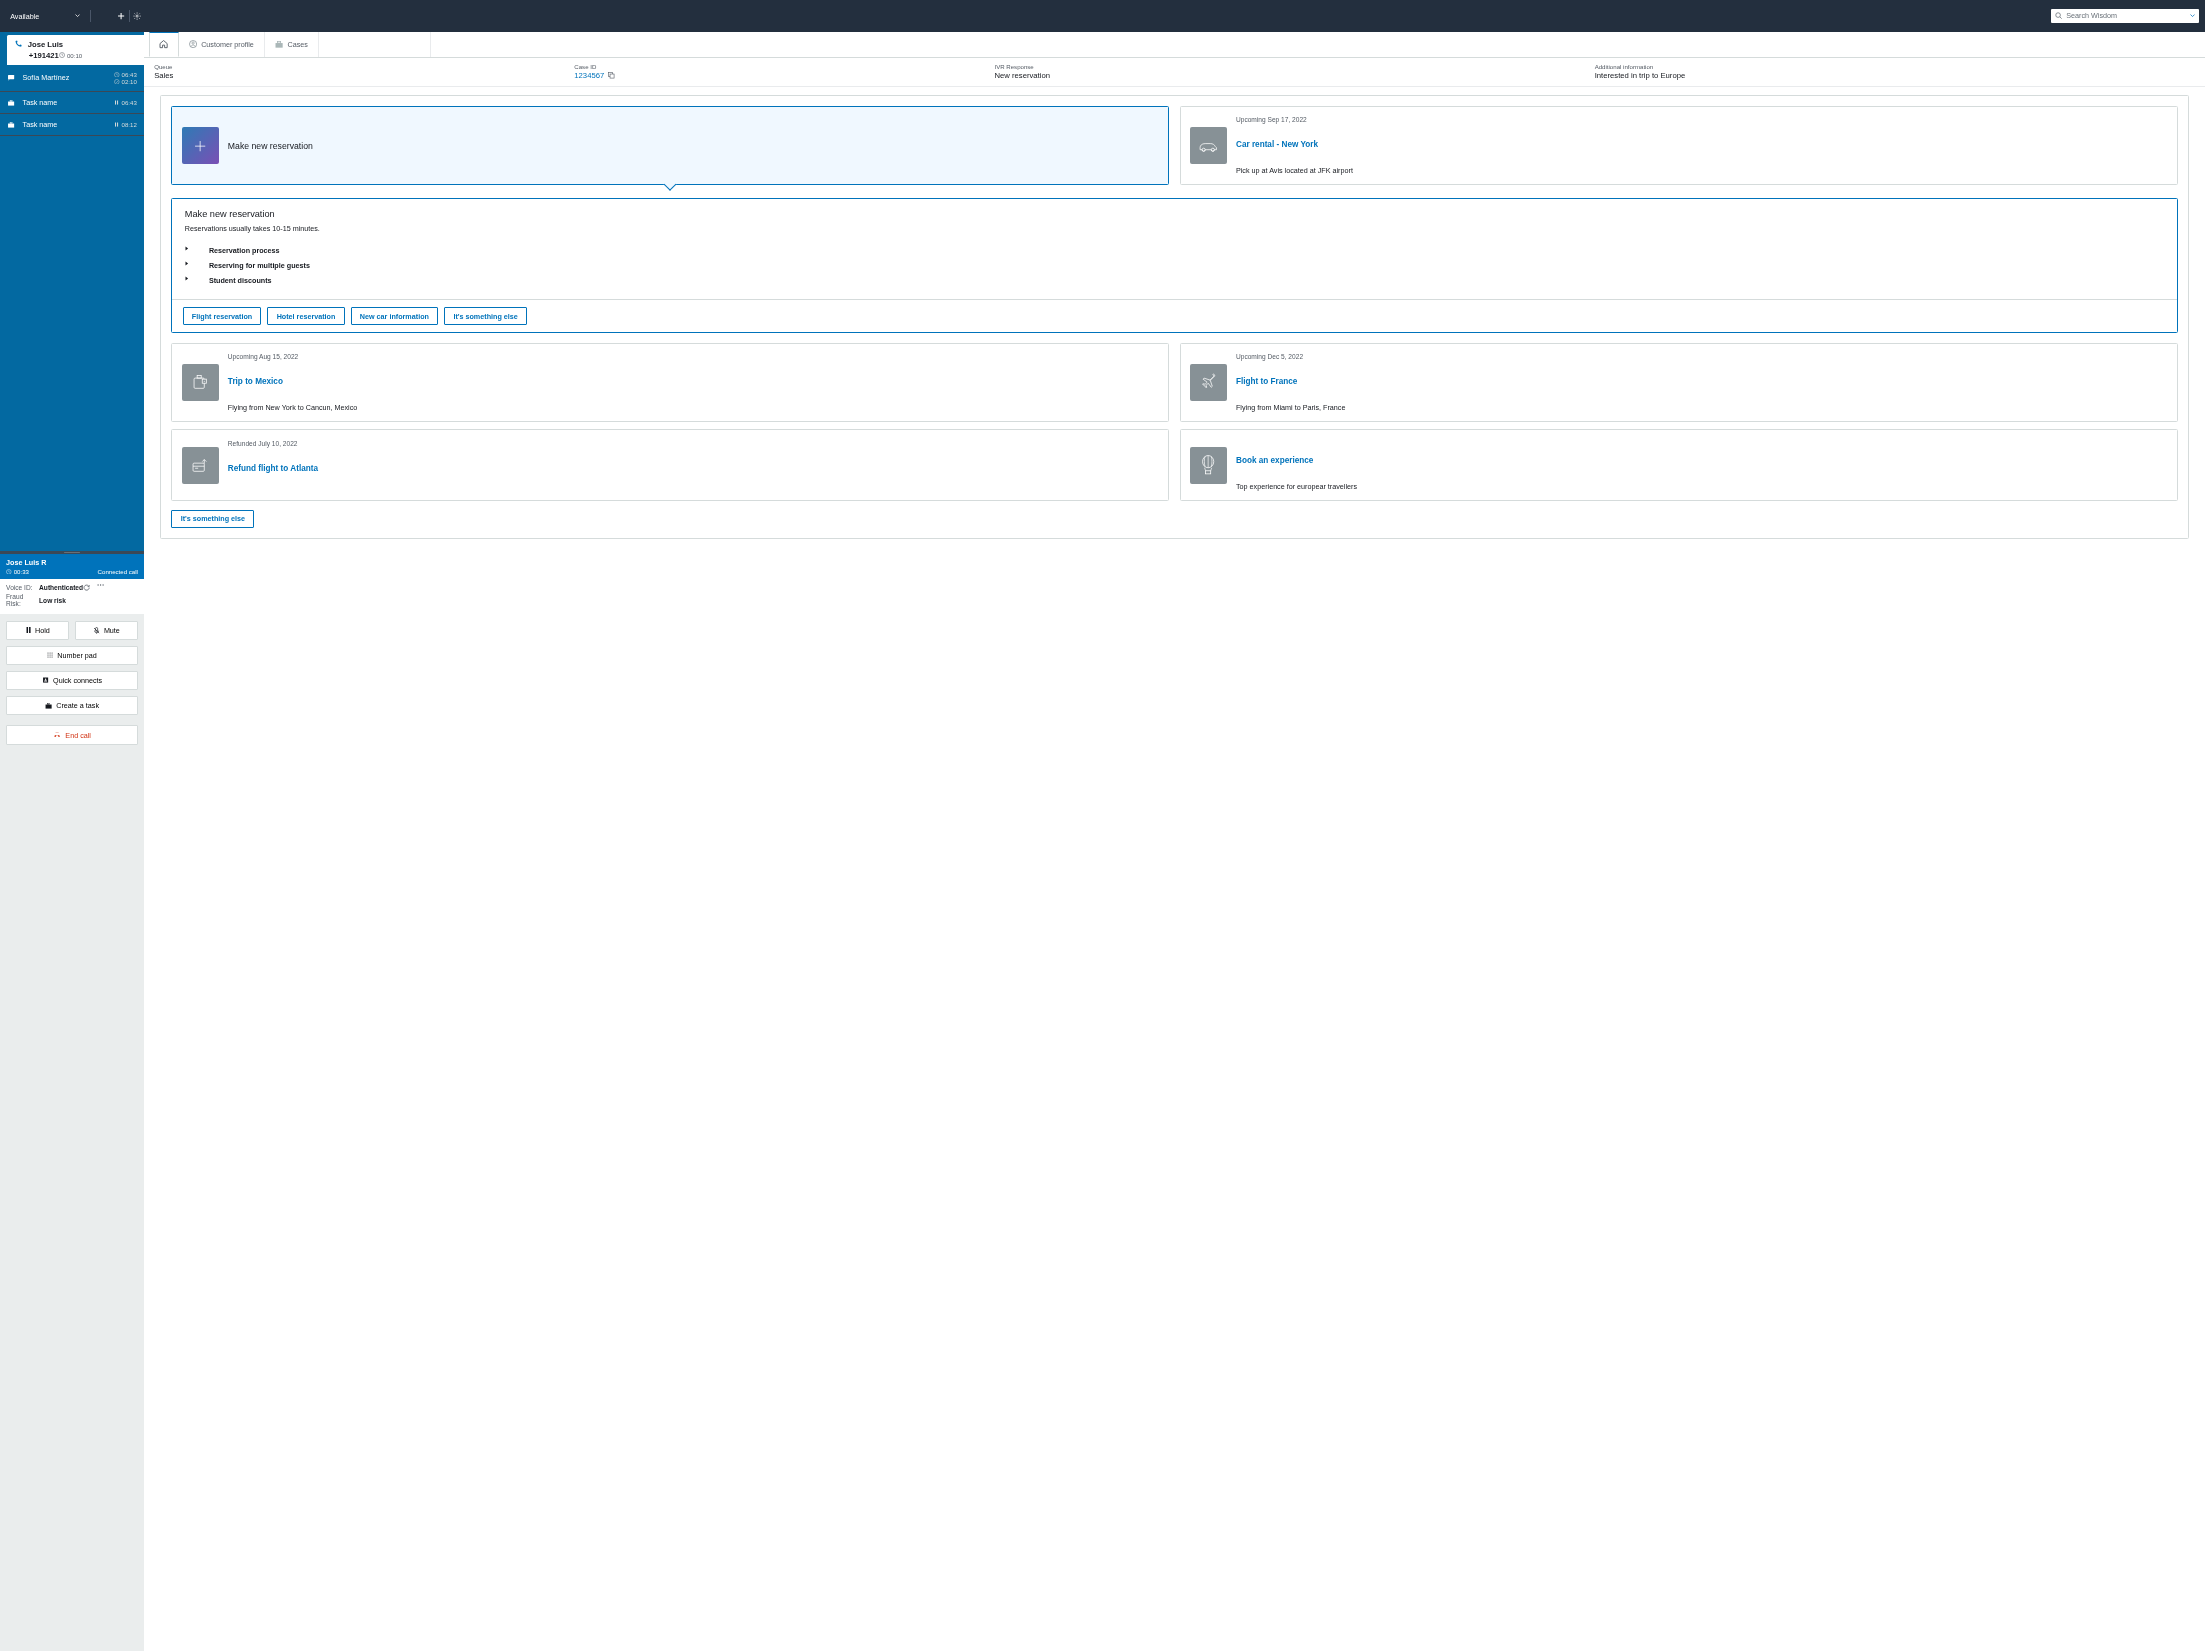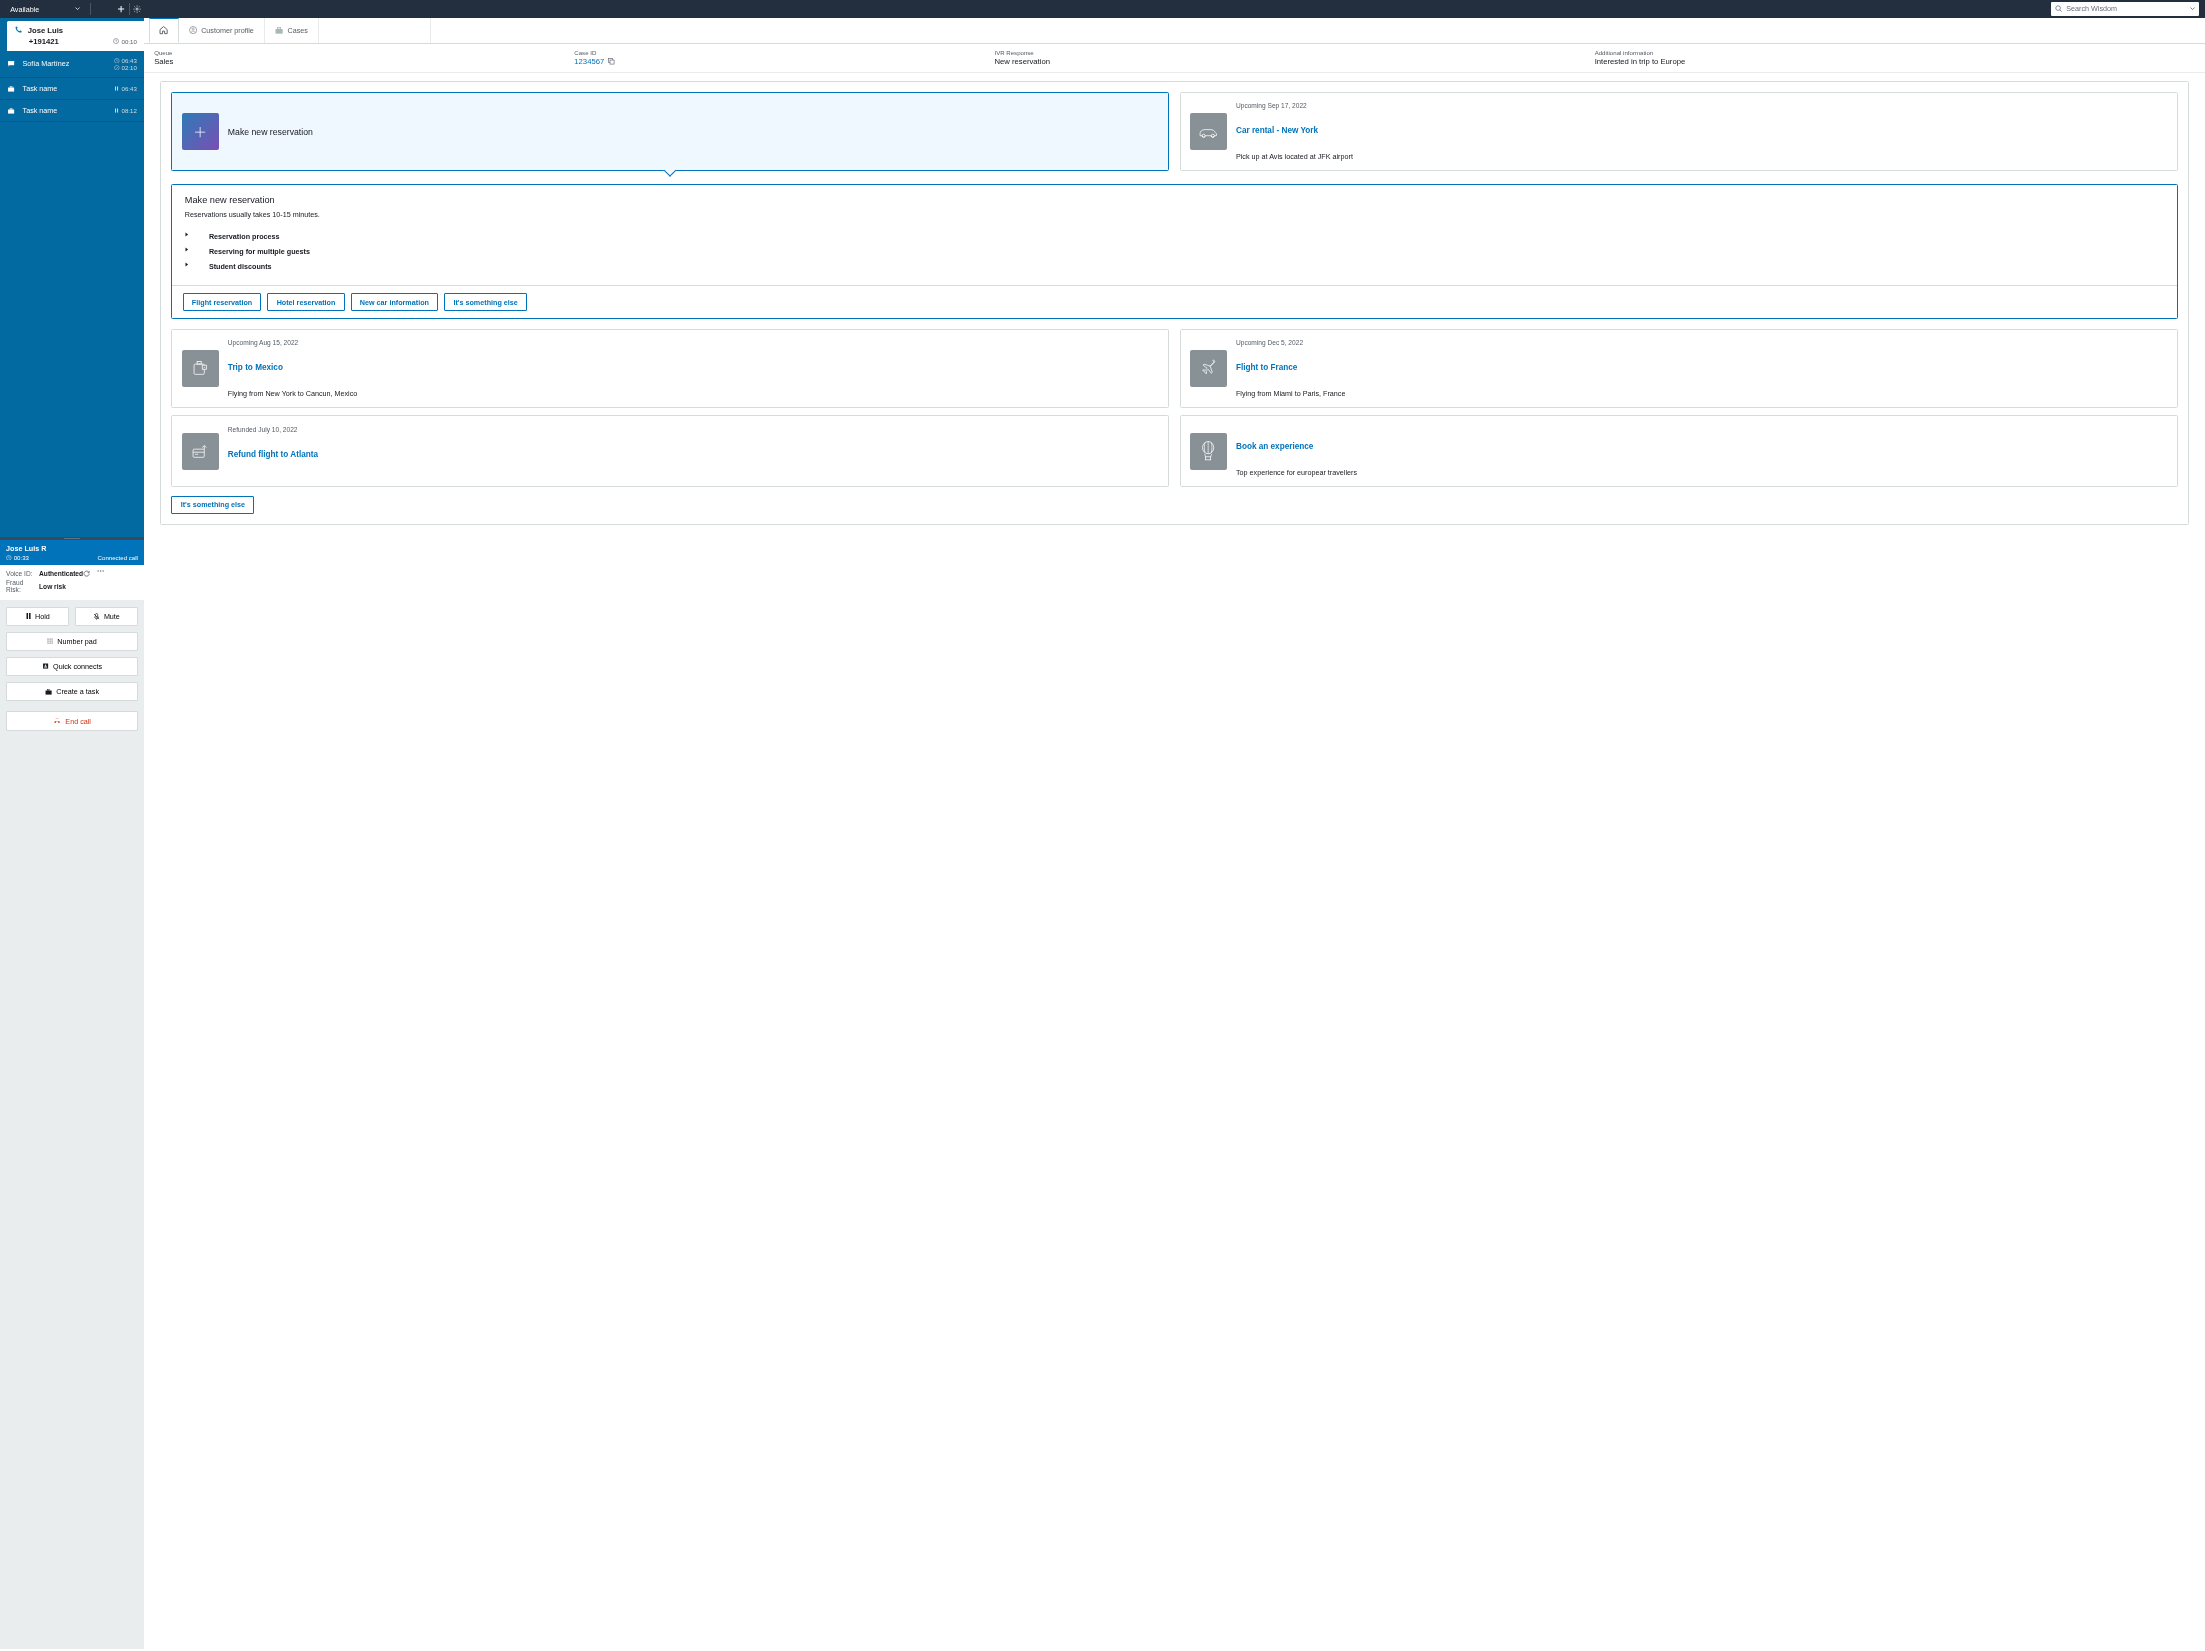--- a/index.html
+++ b/index.html
@@ -1,35 +1,35 @@
 <!DOCTYPE html>
 <html style="font-size:8.2px"><head>
 <meta charset="utf-8">
 <style>
 * { box-sizing: border-box; margin: 0; padding: 0; }
 body { font-family: -apple-system, BlinkMacSystemFont, "Segoe UI", Arial, sans-serif; font-size: 7.2px; color: #16191f; background: #fff; }
 
 
-.topbar { background: #232f3e; height: 18px; display: flex; align-items: center; padding: 0 6.1px; }
+.topbar { background: #232f3e; height: 32px; display: flex; align-items: center; padding: 0 6.1px; }
 .status-sel { color: #fff; display: flex; align-items: center; gap: 36px; padding: 2px 4.1px; cursor: pointer; }
 .divider-v { width: 0.5px; height: 12.3px; background: #4a5668; margin: 0 5.1px; }
 .topbar-icon { color: #fff; width: 10.2px; height: 10.2px; cursor: pointer; display: flex; align-items: center; justify-content: center; }
 .divider-v2 { width: 0.5px; height: 12.3px; background: #4a5668; margin: 0 3.1px; }
 .topbar-spacer { flex: 1; }
 .search-box { background: #fff; border-radius: 1px; width: 148px; height: 14.3px; display: flex; align-items: center; padding: 0 4.1px; gap: 4.1px; }
 .search-box input { border: none; outline: none; flex: 1; font-size: 7.2px; color: #687078; }
 .search-box input::placeholder { color: #687078; }
 
 
 .layout { display: flex; height: calc(100vh - 20.4px); }
 .left-panel { width: 144px; background: #0369a1; display: flex; flex-direction: column; }
 .contact-card { background: #fff; margin: 2.6px 0 0 7.2px; border-radius: 1.5px 0 0 0; padding: 5.1px 7.2px; }
 .contact-row1 { display: flex; align-items: center; gap: 5.1px; }
 .contact-name { font-weight: 700; font-size: 7.7px; }
-.contact-row2 { display: flex; justify-content: space-between; align-items: center; margin-top: 2px; padding-left: 14.3px;}
+.contact-row2 { display: flex; justify-content: flex-start; align-items: center; margin-top: 2px; padding-left: 14.3px;}
 .contact-phone { font-size: 7.7px; font-weight: 700; }
 .contact-time { color: #545b64; font-size: 6.1px; display: flex; align-items: center; gap: 2px; }
 
 .contact-list-item { display: flex; align-items: center; padding: 6.1px 7.2px; border-bottom: 0.5px solid #3b4856; cursor: pointer; }
 .cli-icon { color: #fff; margin-right: 7.2px; width: 8.2px; }
 .cli-text { color: #fff; font-size: 7.2px; flex: 1; }
 .cli-times { text-align: right; font-size: 6.1px; color: #d5dbdb; }
 .cli-time-row { display: flex; align-items: center; gap: 2px; justify-content: flex-end; }
 
 .drag-handle { height: 3.1px; background: #3b4856; display: flex; align-items: center; justify-content: center; }

